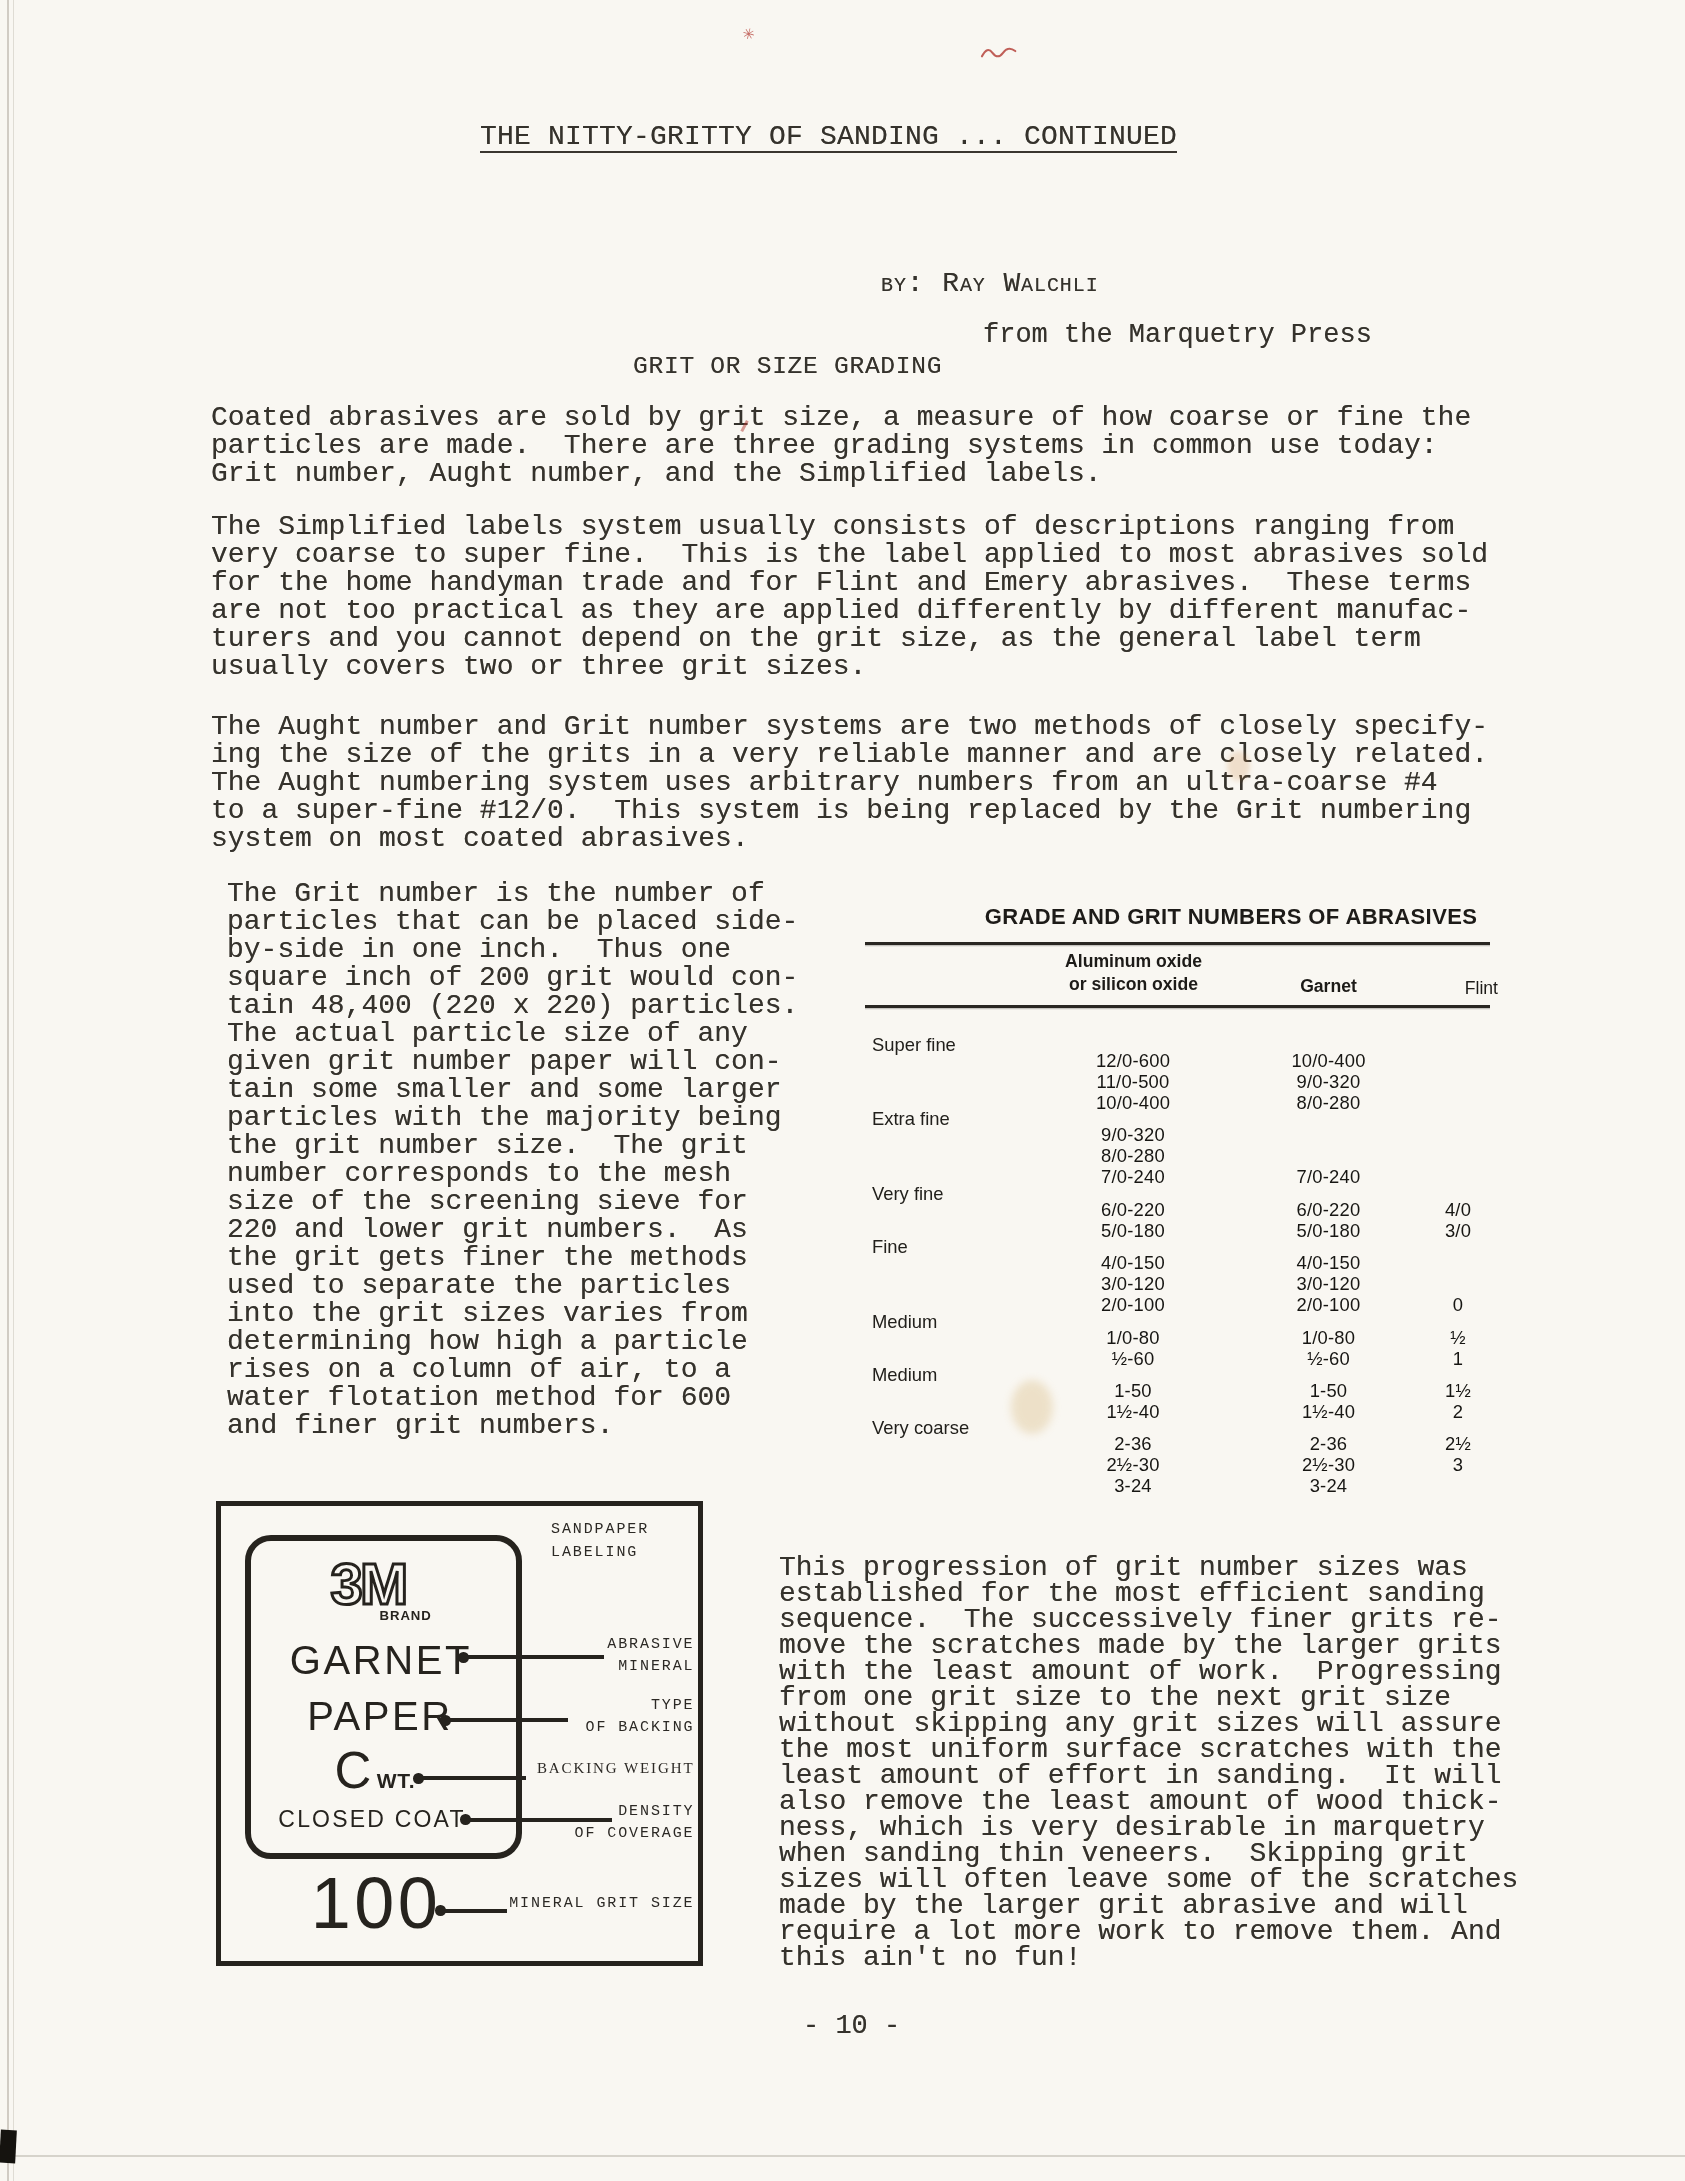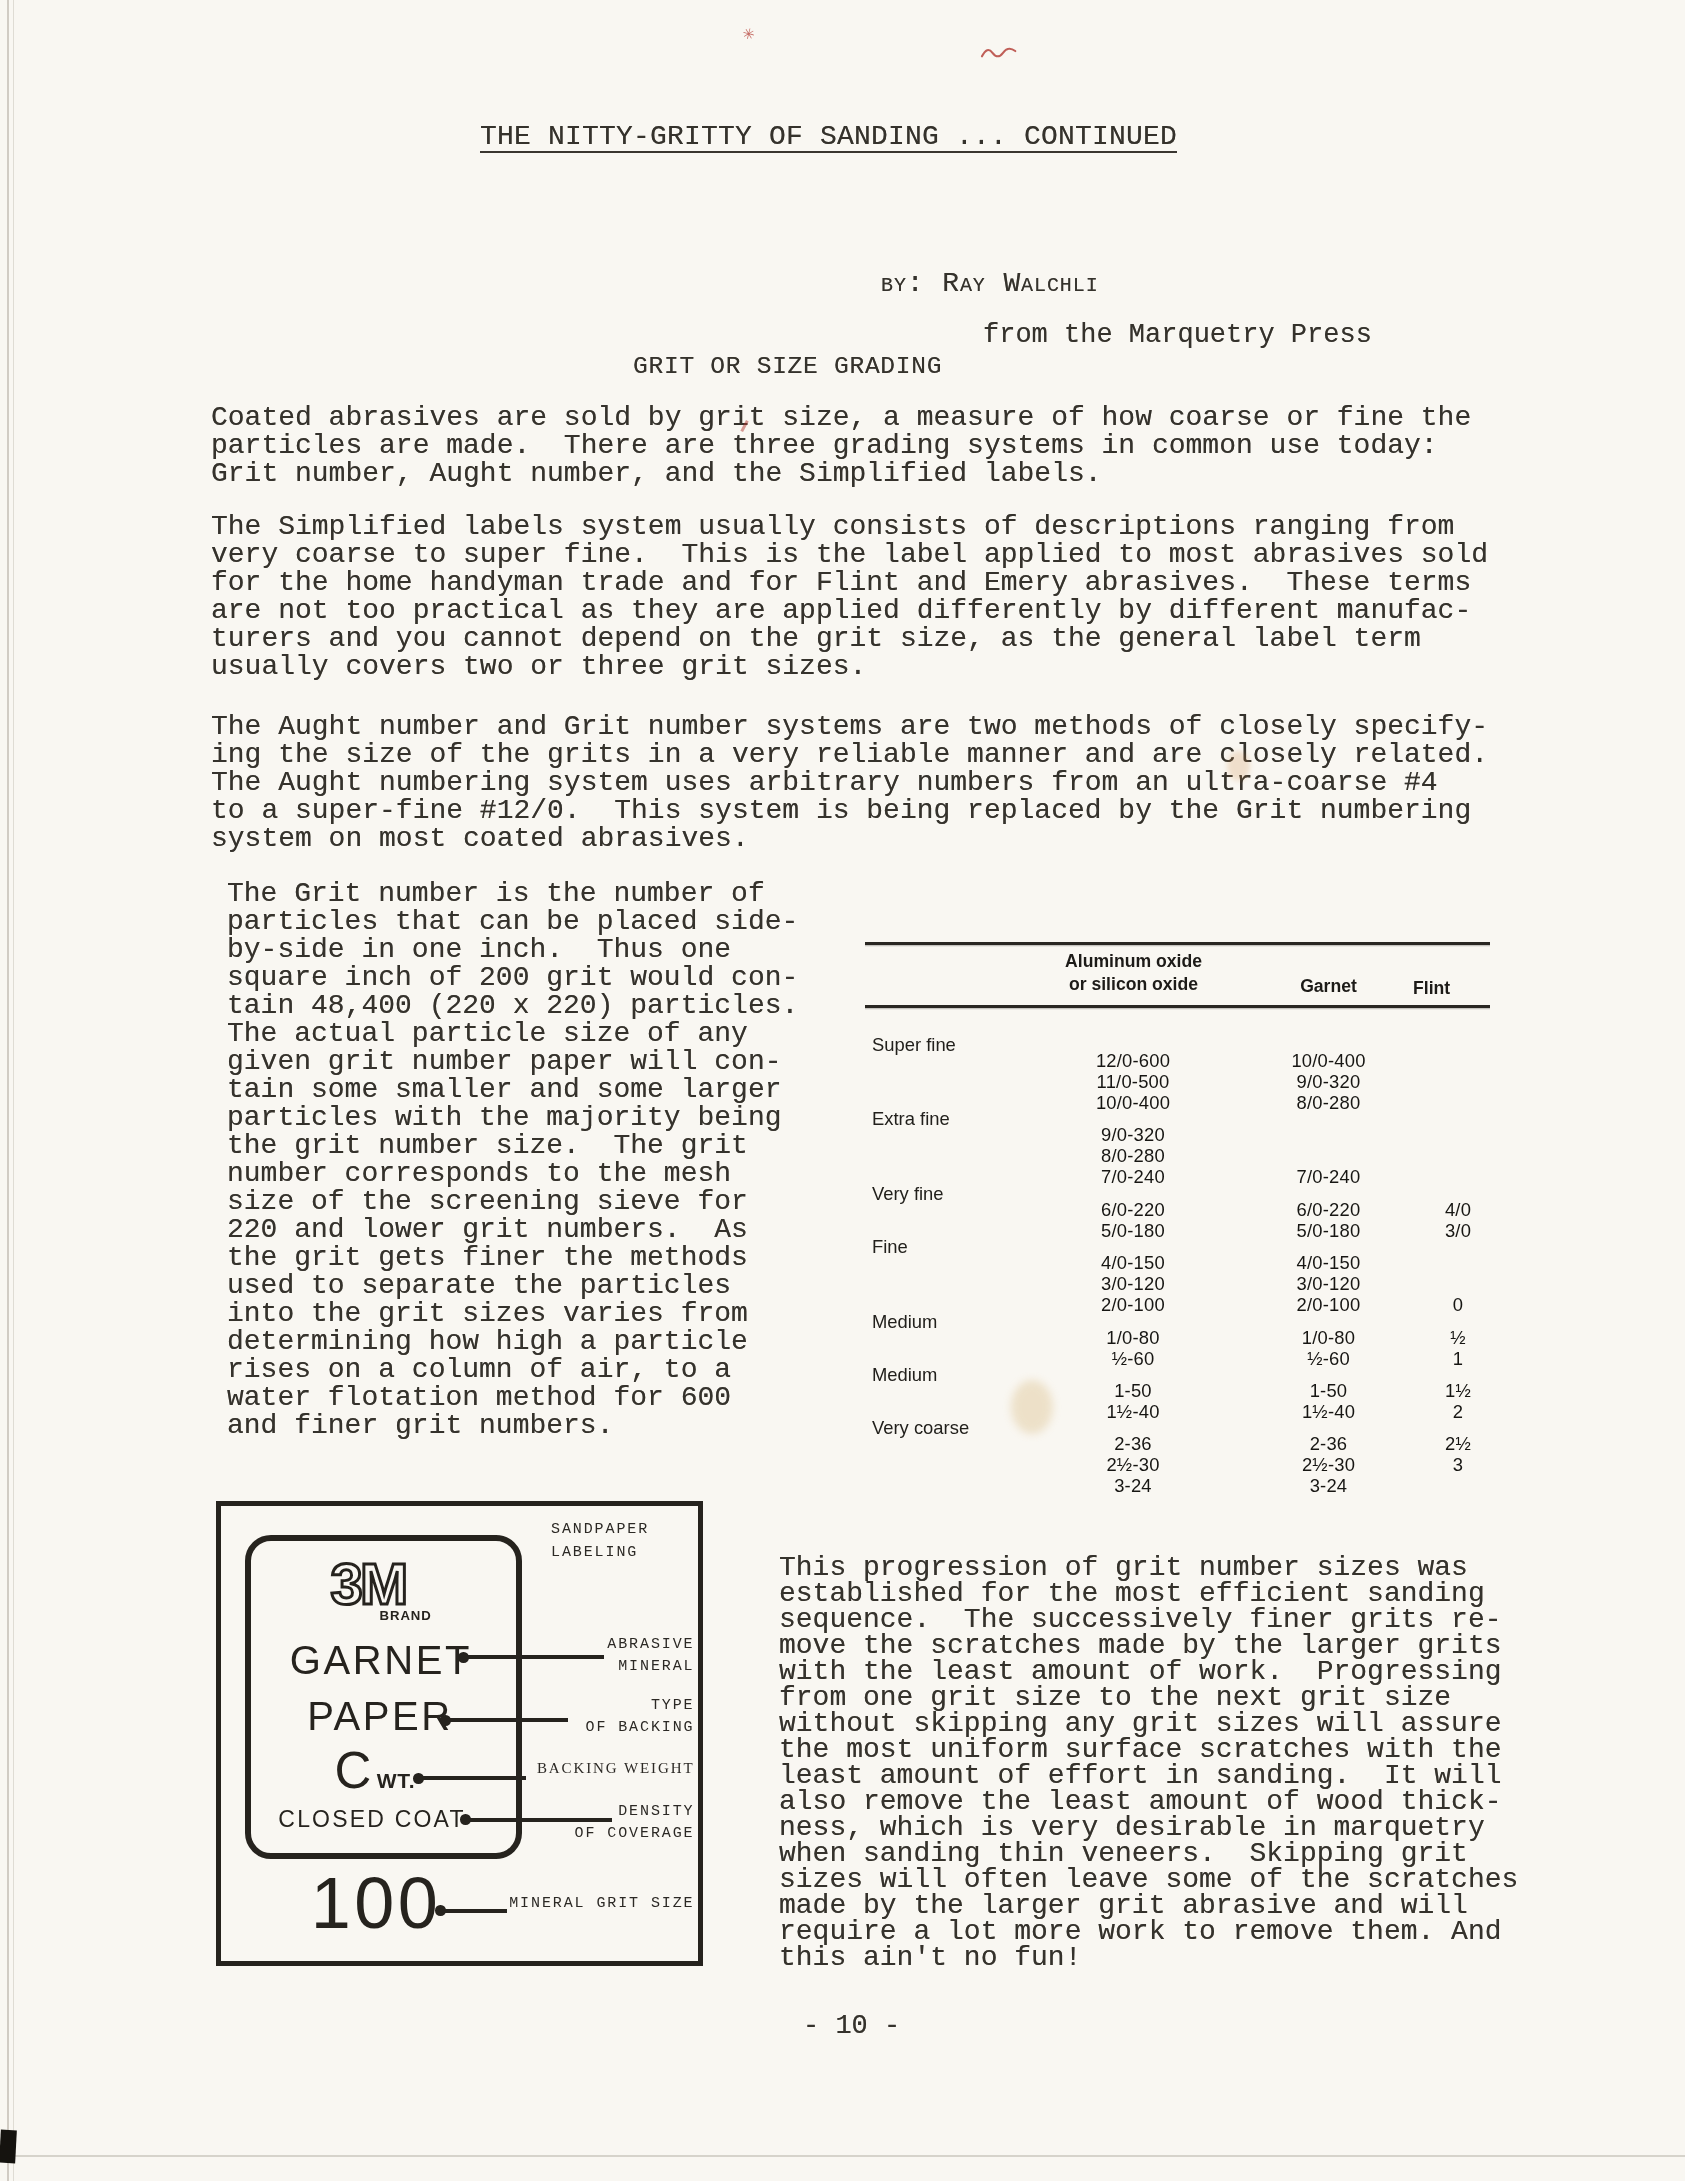--- a/index.html
+++ b/index.html
@@ -33,21 +33,21 @@
               font-family:"Liberation Sans",sans-serif;color:#1d1b18;}
   .gt-title{position:absolute;left:0;top:0;width:628px;text-align:center;text-indent:104px;
             font-weight:700;font-size:22px;letter-spacing:0.4px;}
   .gt-rule{position:absolute;left:0;width:625px;height:2.6px;background:#2a2722;
            box-shadow:0 1.3px 0 rgba(42,39,34,.25);}
   .gt-rule.r1{top:38px;}
   .gt-rule.r2{top:101px;}
   .gt-h1{position:absolute;left:172px;top:46px;width:193px;text-align:center;
          font-weight:700;font-size:17.6px;line-height:23px;white-space:pre;}
   .gt-h2{position:absolute;left:369px;top:72px;width:189px;text-align:center;font-weight:700;font-size:17.6px;}
-  .gt-h3{position:absolute;left:548px;top:74px;width:70px;text-align:left;font-weight:700;font-size:17.6px;}
+  .gt-h3{position:absolute;left:563px;top:74px;width:70px;text-align:right;font-weight:400;font-size:17.6px;}
   .gt-body{position:absolute;left:0;top:114px;width:628px;}
   .tgroup{margin-bottom:11.4px;}
   .trow{display:grid;grid-template-columns:167px 202px 189px 70px;height:21px;align-items:center;}
   .trow div{overflow:visible;}
   .tc-grade{text-align:left;font-size:18.4px;font-weight:400;padding-left:7px;color:#22201c;}
   .tc-val{text-align:center;font-size:18.4px;font-weight:400;letter-spacing:0.2px;color:#171613;margin-top:32px;}
 
   
   .diagram{left:216px;top:1501px;width:477px;height:455px;border:5.3px solid #26231e;background:transparent;}
   .inner-label{position:absolute;left:24px;top:29px;width:265px;height:312px;
@@ -141,20 +141,21 @@
 also remove the least amount of wood thick-
 ness, which is very desirable in marquetry
 when sanding thin veneers.  Skipping grit
 sizes will often leave some of the scratches
 made by the larger grit abrasive and will
 require a lot more work to remove them. And
 this ain't no fun!</div>
 <div class="mono pagenum">- 10 -</div>
 
 <div class="abs grit-table">
+  <div class="gt-title">GRADE AND GRIT NUMBERS OF ABRASIVES</div>
   <div class="gt-rule r1"></div>
   <div class="gt-h1">Aluminum oxide
 or silicon oxide</div>
   <div class="gt-h2">Garnet</div>
   <div class="gt-h3">Flint</div>
   <div class="gt-rule r2"></div>
   <div class="gt-body">
       <div class="tgroup">
         <div class="trow">
           <div class="tc-grade">Super fine</div>

